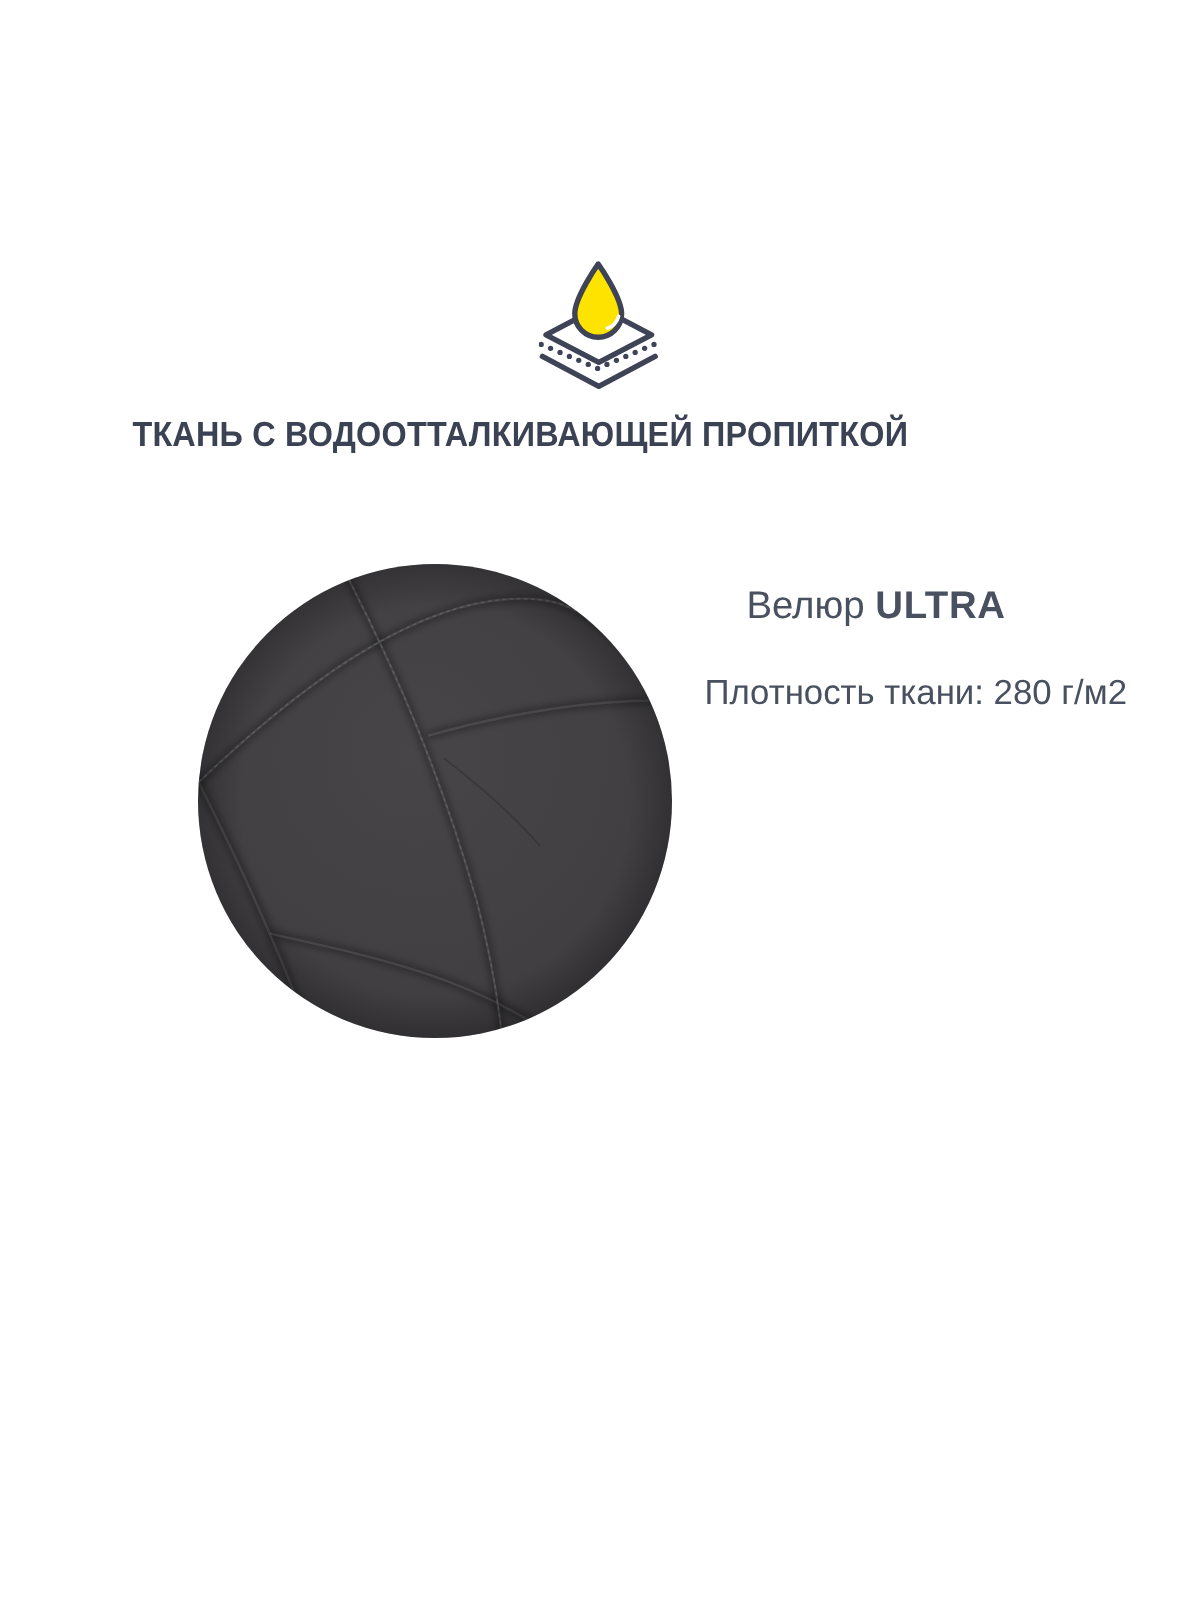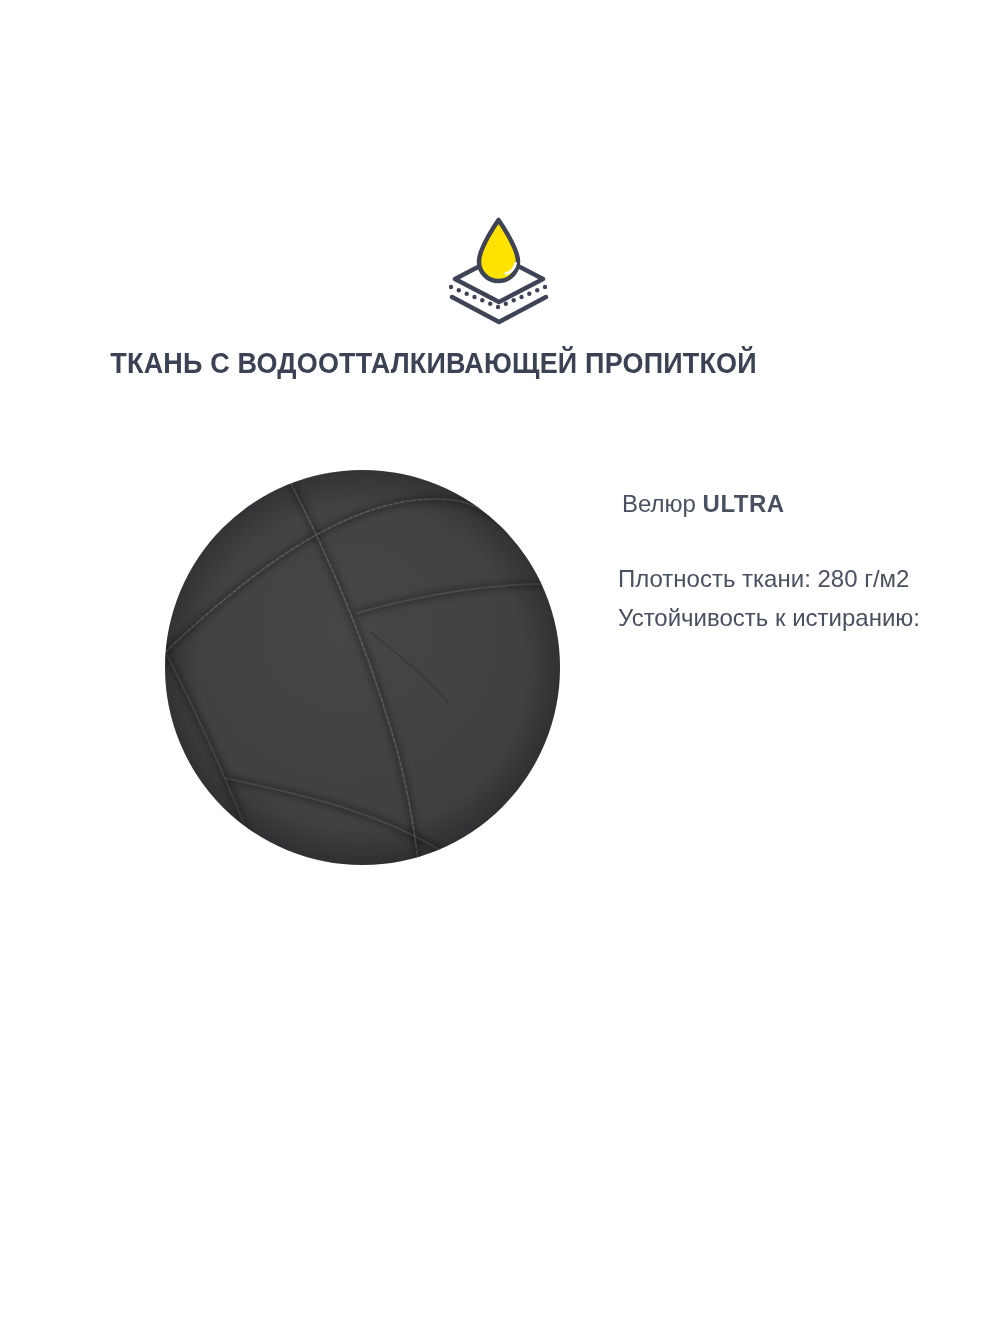--- a/index.html
+++ b/index.html
@@ -36,28 +36,28 @@
     transform:scaleX(0.93);
     transform-origin:50% 50%;
   }
   .fabric-circle{
     position:absolute;left:165px;top:470px;
     width:395px;height:395px;
   }
   .specs{
     position:absolute;left:622px;top:487px;width:360px;
     color:var(--body-text);
-    font-size:24px;line-height:34px;
+    font-size:32px;line-height:34px;
   }
   .material-line{white-space:nowrap;}
   .material-name{font-weight:700;letter-spacing:0.5px;}
   .spec-lines{
-    position:absolute;left:618px;top:559px;width:370px;
+    position:absolute;left:587px;top:559px;width:370px;
     color:var(--body-text);
-    font-size:24px;line-height:39px;
+    font-size:29px;line-height:39px;
   }
   .spec-line{white-space:nowrap;}
 </style>
 </head>
 <body>
 
 <div class="canvas">
 
   <svg class="hero-icon" viewBox="0 0 100 112" aria-hidden="true">
 
@@ -145,16 +145,15 @@
   </svg>
 
   <div class="specs">
     <div class="material-line">
       <span>Велюр</span><span> </span><span class="material-name">ULTRA</span>
     </div>
   </div>
 
   <div class="spec-lines">
     <div class="spec-line">Плотность ткани: 280 г/м2</div>
-    <div class="spec-line">Устойчивость к истиранию:</div>
   </div>
 
 </div>
 
 </body></html>

